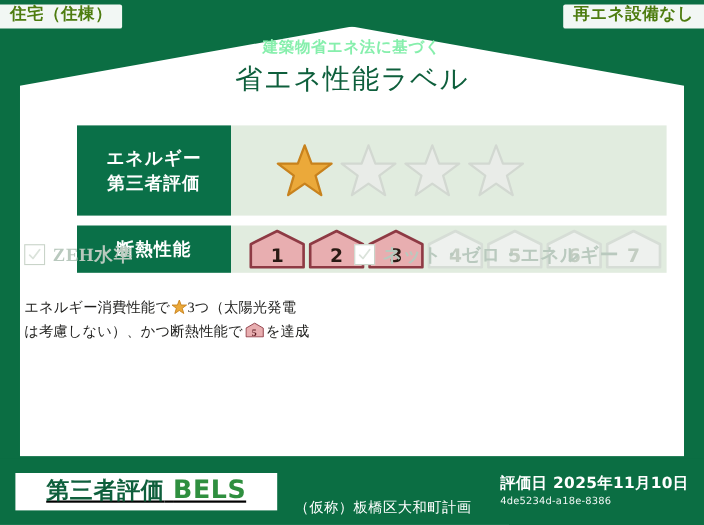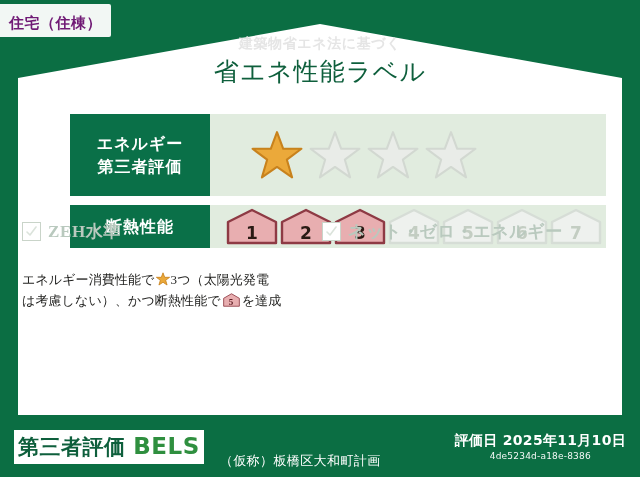--- a/index.html
+++ b/index.html
@@ -7,37 +7,37 @@
     width:640px;height:477px;overflow:hidden;
     background:#0b6e43;
     font-family:"DejaVu Sans","Liberation Sans",sans-serif;
     -webkit-font-smoothing:antialiased;
   }
   .label{position:relative;width:640px;height:477px;background:#0b6e43;}
 
   
   .corner-badge{
     position:absolute;top:4px;background:#f2f7f4;
-    color:#701a75;font-weight:bold;font-size:15px;
-    letter-spacing:.5px;padding:12px 9px 6px;line-height:1;
+    color:#4d7c0f;font-weight:bold;font-size:15px;
+    letter-spacing:.5px;padding:1px 9px 6px;line-height:1;
     white-space:nowrap;
   }
   .corner-badge.left{left:0;border-radius:0 2px 2px 0;}
   .corner-badge.right{right:0;border-radius:2px 0 0 2px;}
 
   
   .house{
     position:absolute;left:18px;right:18px;top:24px;bottom:62px;
     background:#ffffff;
     clip-path:polygon(50% 0%, 100% 54px, 100% 100%, 0% 100%, 0% 54px);
   }
 
   .title-wrap{position:absolute;left:0;right:0;top:36px;text-align:center;}
   .title-sub{
-    font-size:14px;font-weight:bold;color:#e5e5e5;letter-spacing:.6px;
+    font-size:14px;font-weight:bold;color:#86efac;letter-spacing:.6px;
     line-height:1;margin-bottom:9px;
   }
   .title-main{
     font-size:25px;font-weight:normal;color:#0e5f3c;letter-spacing:1.2px;
     line-height:1;
   }
 
   
   .rows{position:absolute;left:34px;right:34px;top:114px;padding-left:36px;}
   .row{display:flex;align-items:stretch;margin-bottom:9px;}
@@ -93,43 +93,45 @@
     position:absolute;left:0;right:0;bottom:0px;text-align:center;
     font-size:9px;color:#5b1a20;line-height:1;font-weight:bold;
   }
 
   
   .footer{
     position:absolute;left:0;right:0;bottom:0;height:60px;
     background:#0b6e43;display:flex;align-items:center;
   }
   .bels{
-    background:#ffffff;margin-left:14px;padding:5px 4px 6px;
+    background:#ffffff;margin-left:14px;padding:5px 28px 6px;
     font-weight:bold;font-size:21px;line-height:1;white-space:nowrap;
     letter-spacing:.5px;
+    text-decoration:underline;
   }
   .bels .jp{color:#0e5f3c;}
   .bels .en{color:#2f8f3f;font-size:23px;letter-spacing:.5px;}
   .bldg{
     color:#ffffff;font-size:13px;margin-left:16px;letter-spacing:.4px;
     white-space:nowrap;
     margin-top:28px;
   }
   .foot-right{
-    margin-left:auto;margin-right:14px;text-align:center;color:#ffffff;
+    margin-left:auto;margin-right:14px;text-align:left;color:#ffffff;
   }
   .eval-date{font-size:14px;font-weight:bold;letter-spacing:.3px;line-height:1.1;}
   .eval-id{font-size:9px;letter-spacing:.2px;margin-top:3px;opacity:.95;}
 </style>
 </head>
 <body>
 
 <div class="label">
 
   <div class="corner-badge left">住宅（住棟）</div>
+  <div class="corner-badge right">再エネ設備なし</div>
 
   <div class="house"></div>
 
   <div class="title-wrap">
     <div class="title-sub">建築物省エネ法に基づく</div>
     <div class="title-main">省エネ性能ラベル</div>
   </div>
 
   <div class="rows">
 

